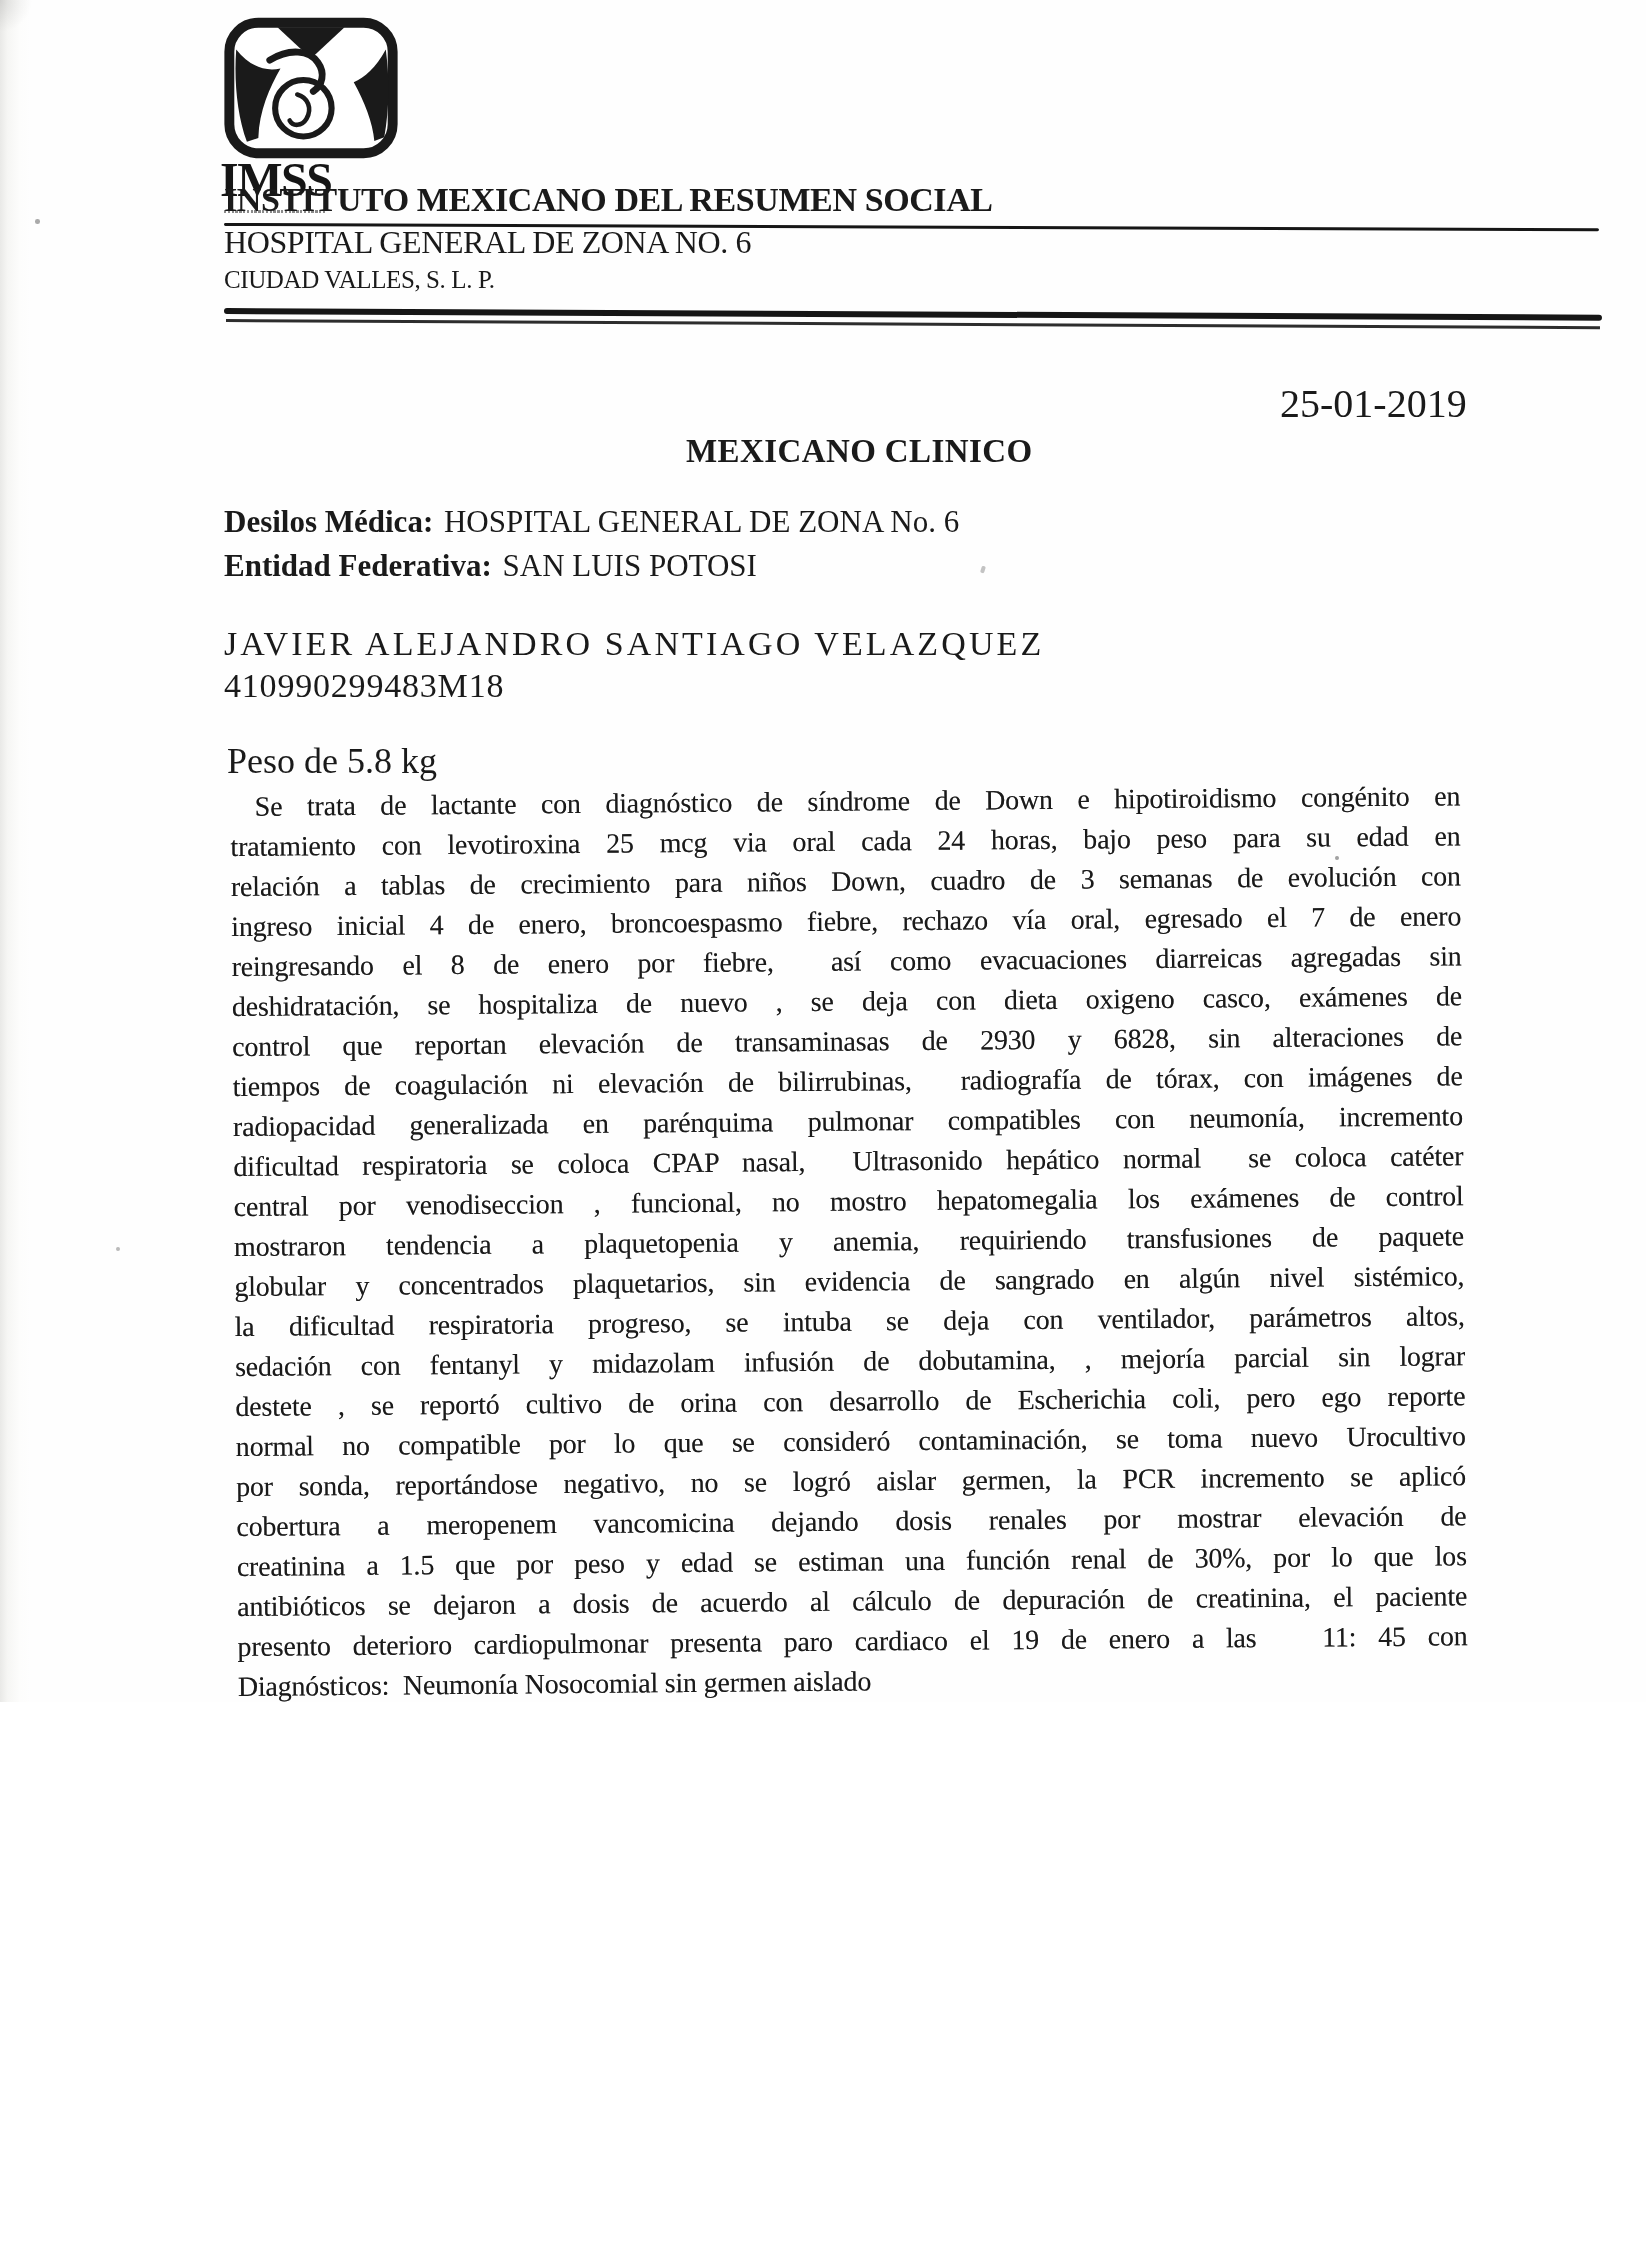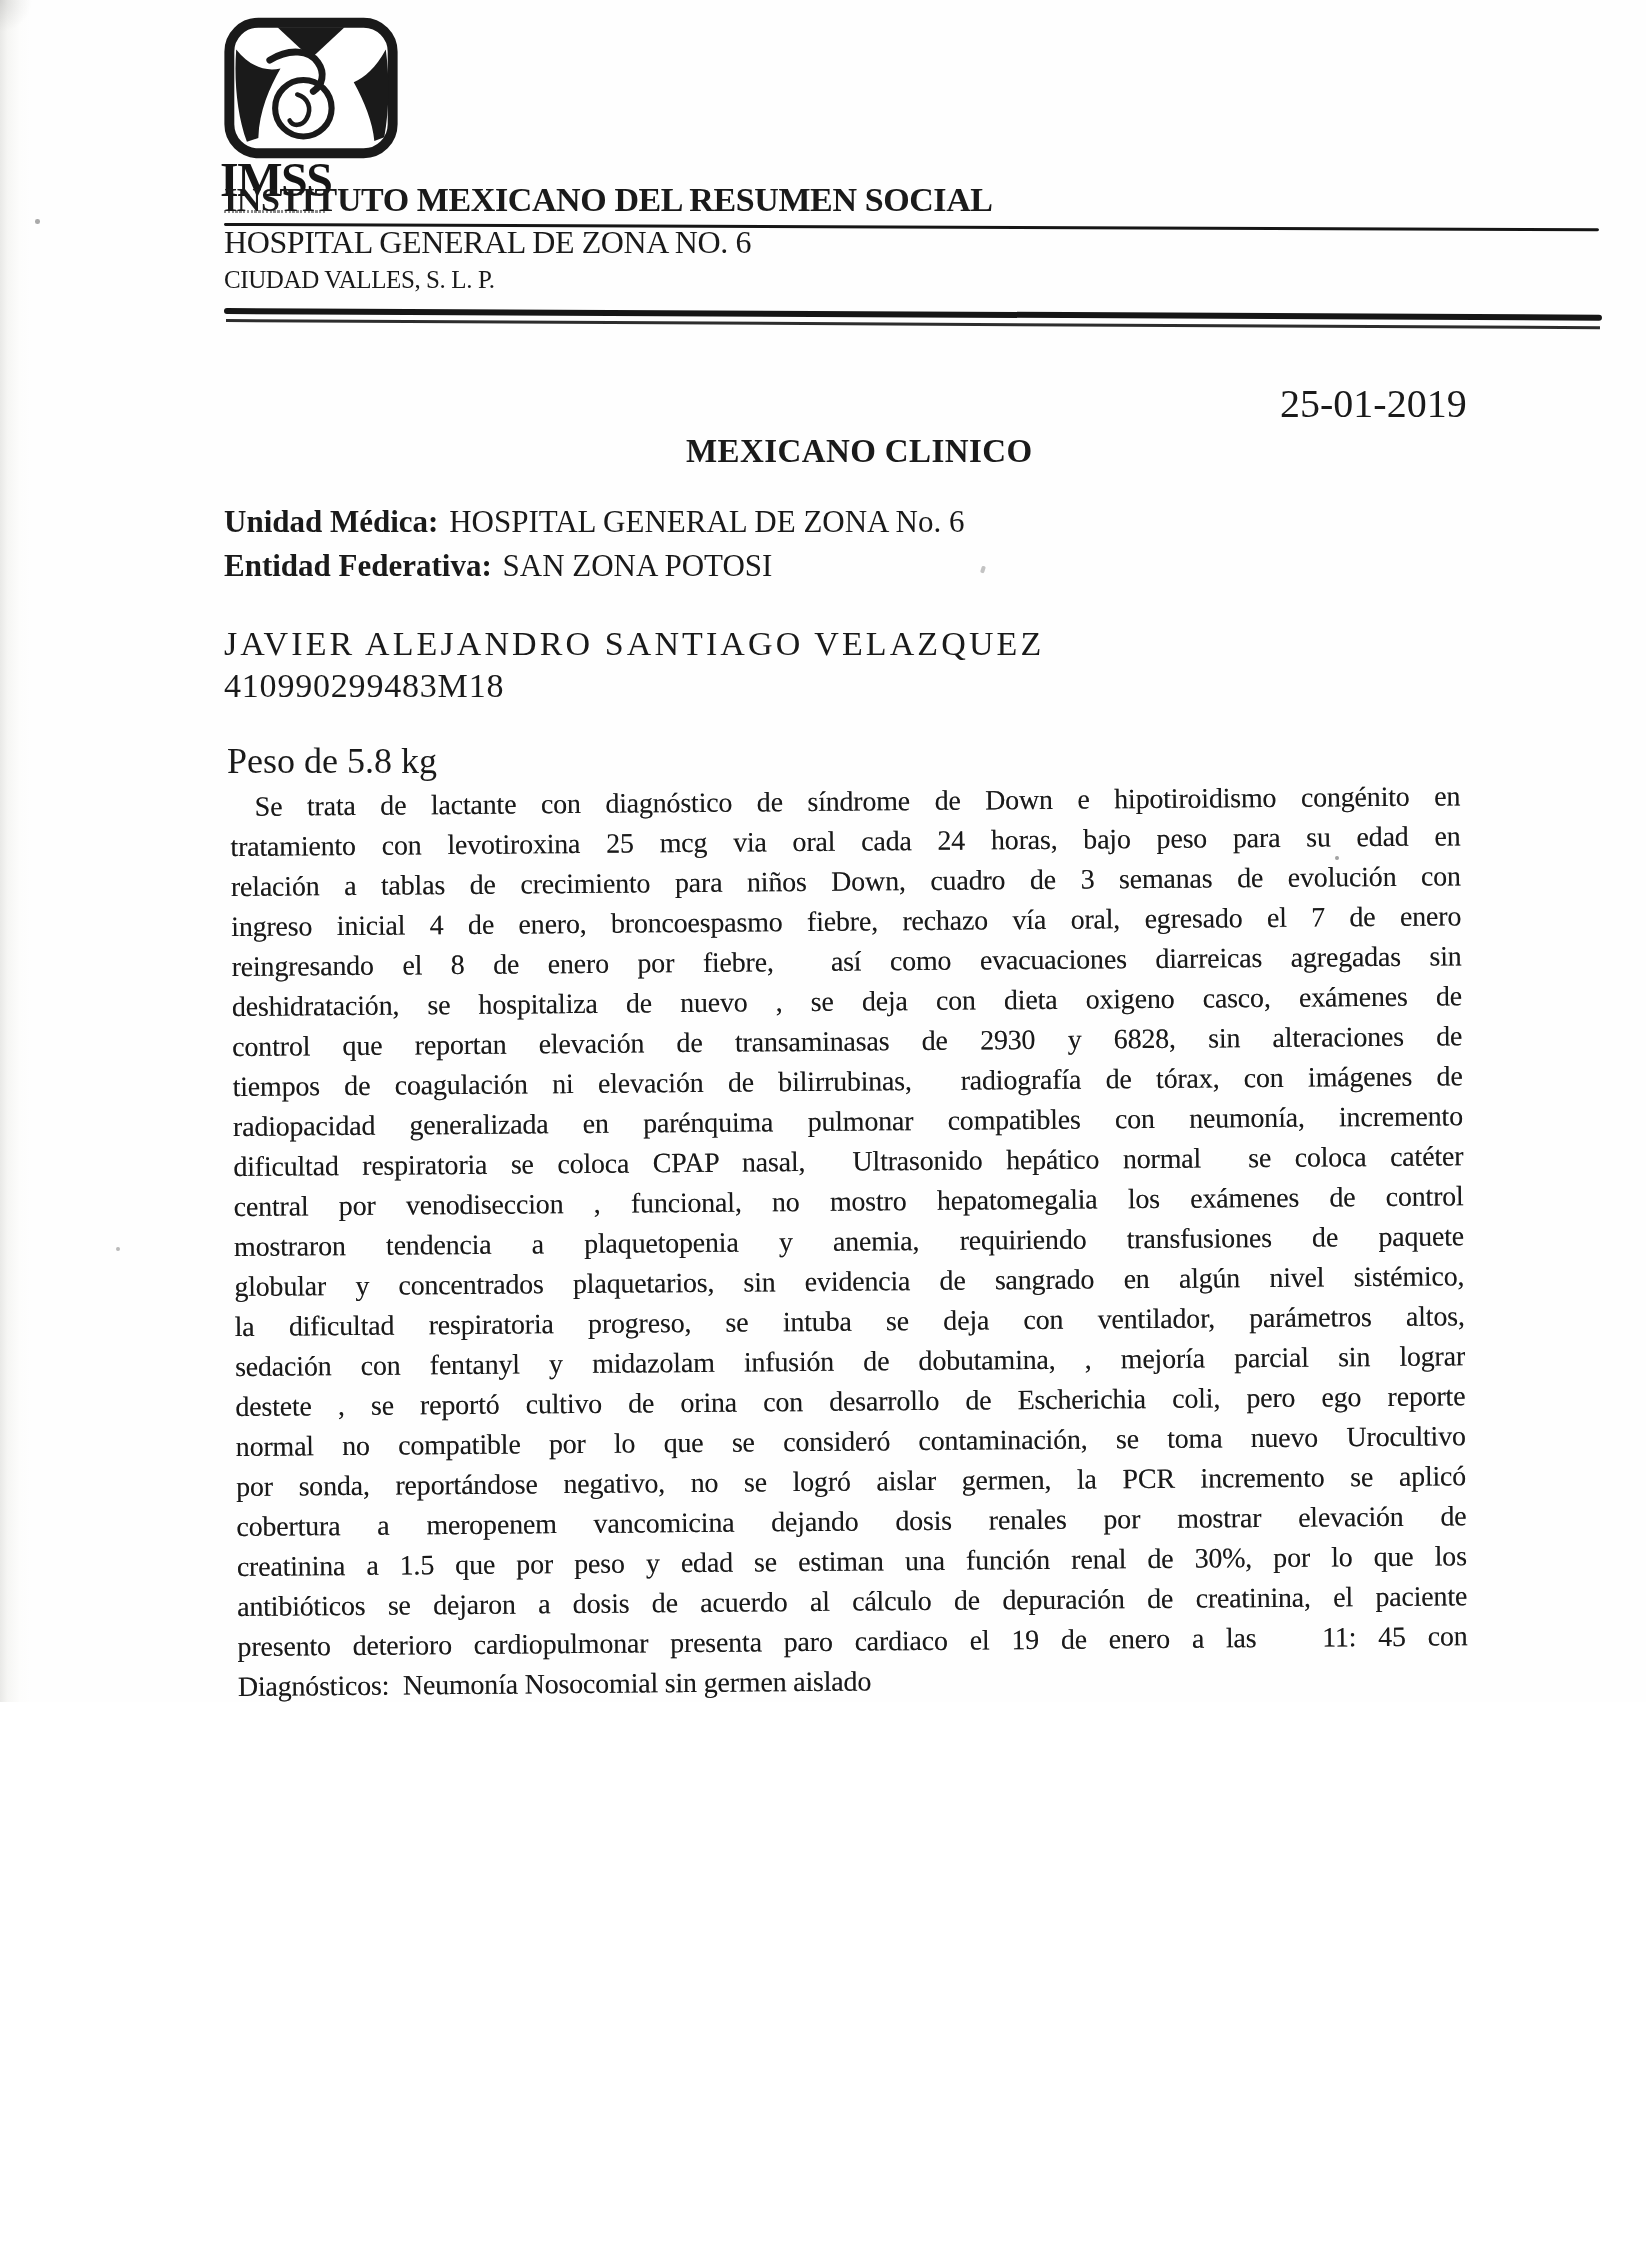--- a/index.html
+++ b/index.html
@@ -88,25 +88,25 @@
   <div class="abs city">CIUDAD VALLES, S. L. P.</div>
   <div class="abs rule rule-b"></div>
   <div class="abs rule rule-c"></div>
 
   <div class="abs doc-date">25-01-2019</div>
   <div class="abs doc-title">MEXICANO CLINICO</div>
 
   <div class="abs fields">
 
       <div class="field-row">
-        <span class="field-label">Unidad Médica:</span><span class="field-value">HOSPITAL GENERAL DE ZONA No. 6</span>
+        <span class="field-label">Desilos Médica:</span><span class="field-value">HOSPITAL GENERAL DE ZONA No. 6</span>
       </div>
 
       <div class="field-row">
-        <span class="field-label">Entidad Federativa:</span><span class="field-value">SAN ZONA POTOSI</span>
+        <span class="field-label">Entidad Federativa:</span><span class="field-value">SAN LUIS POTOSI</span>
       </div>
     </div>
 
   <div class="abs patient-name">JAVIER ALEJANDRO SANTIAGO VELAZQUEZ</div>
   <div class="abs patient-id">410990299483M18</div>
   <div class="abs weight">Peso de 5.8 kg</div>
 
   <div class="abs bodytext">
 
       <div class="line">&nbsp;Se trata de lactante con diagnóstico de síndrome de Down e hipotiroidismo congénito en</div>

